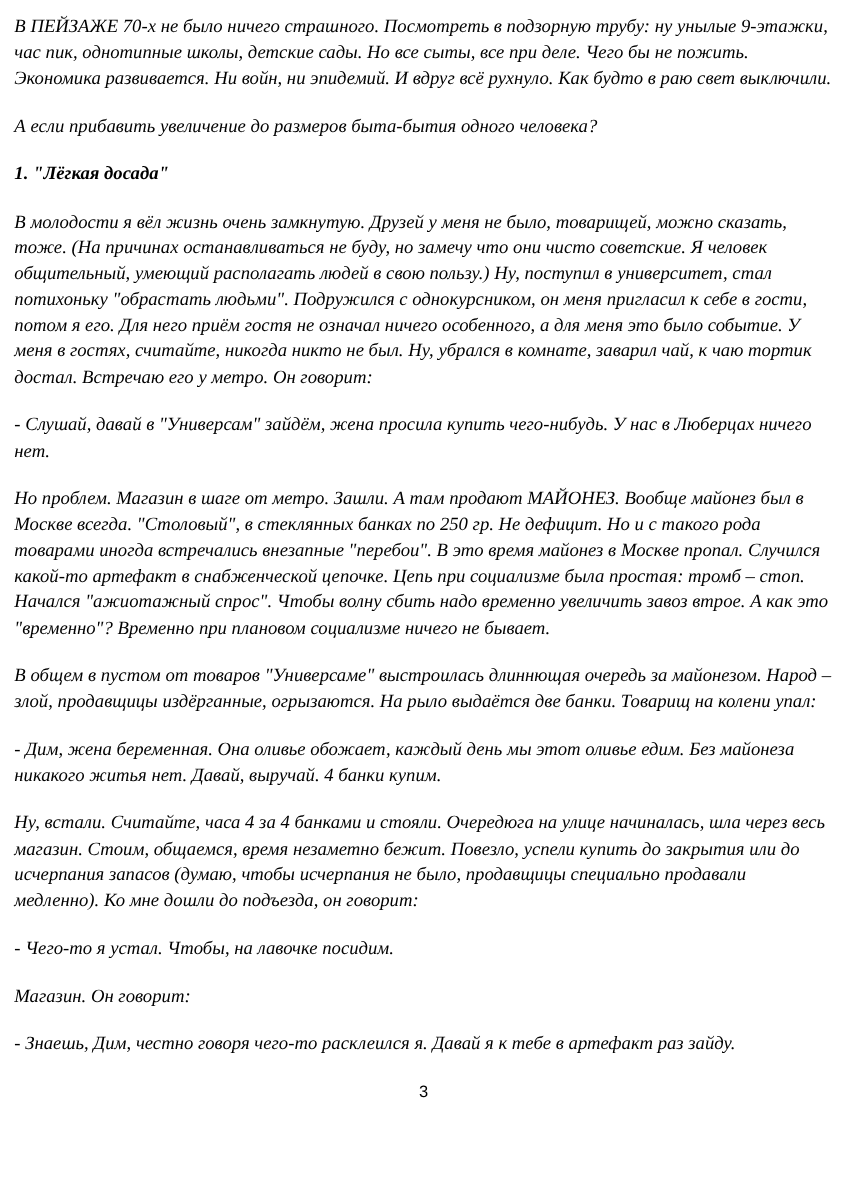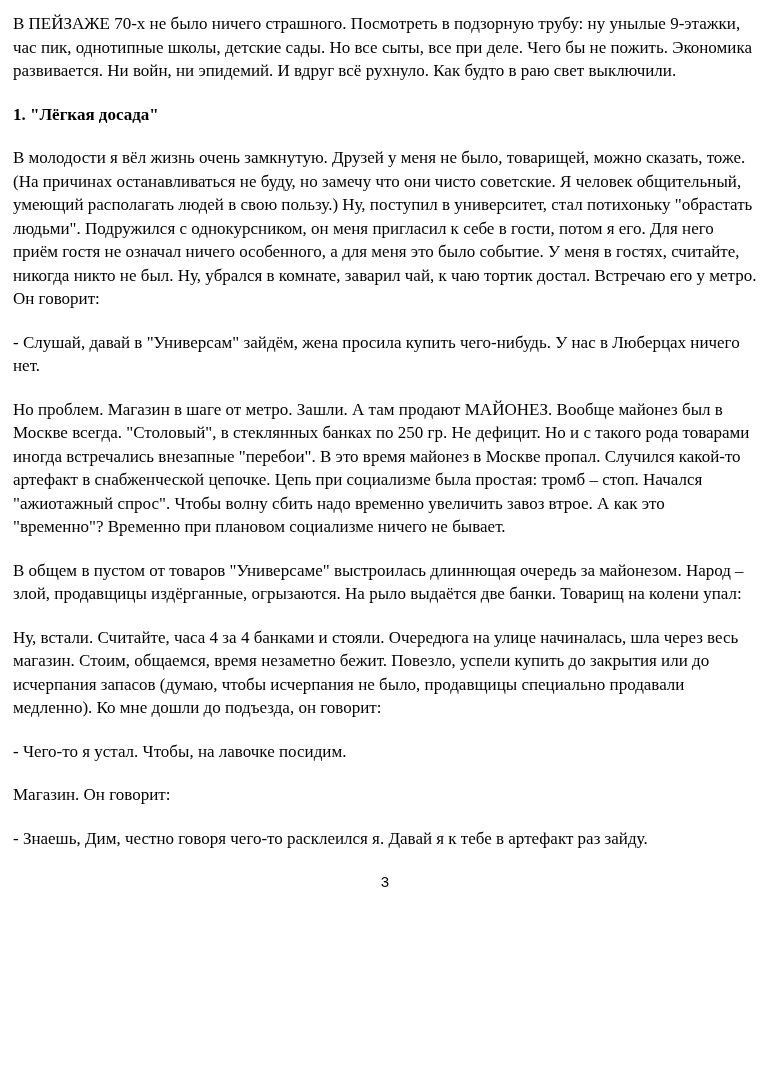--- a/index.html
+++ b/index.html
@@ -20,42 +20,45 @@
     color: #000000;
     padding: 12px 13px 0 13px;
     font-family: "Liberation Serif", "DejaVu Serif", serif;
     font-size: 17px;
     line-height: 23.5px;
     text-align: left;
   }
   .doc p {
     margin: 0 0 20px 0;
     padding: 0;
+    font-style: italic;
   }
   .doc p.heading {
     font-weight: bold;
   }
   .page-footer {
     text-align: center;
     font-family: "Liberation Sans", sans-serif;
     font-size: 15px;
     line-height: 23.5px;
     color: #000000;
   }
 </style>
 </head>
 <body>
 
 <div class="page">
   <div class="doc">
     <p>В ПЕЙЗАЖЕ 70-х не было ничего страшного. Посмотреть в подзорную трубу: ну унылые 9-этажки, час пик, однотипные школы, детские сады. Но все сыты, все при деле. Чего бы не пожить. Экономика развивается. Ни войн, ни эпидемий. И вдруг всё рухнуло. Как будто в раю свет выключили.</p>
+    <p>А если прибавить увеличение до размеров быта-бытия одного человека?</p>
     <p class="heading">1. "Лёгкая досада"</p>
     <p>В молодости я вёл жизнь очень замкнутую. Друзей у меня не было, товарищей, можно сказать, тоже. (На причинах останавливаться не буду, но замечу что они чисто советские. Я человек общительный, умеющий располагать людей в свою пользу.) Ну, поступил в университет, стал потихоньку "обрастать людьми". Подружился с однокурсником, он меня пригласил к себе в гости, потом я его. Для него приём гостя не означал ничего особенного, а для меня это было событие. У меня в гостях, считайте, никогда никто не был. Ну, убрался в комнате, заварил чай, к чаю тортик достал. Встречаю его у метро. Он говорит:</p>
     <p>- Слушай, давай в "Универсам" зайдём, жена просила купить чего-нибудь. У нас в Люберцах ничего нет.</p>
     <p>Но проблем. Магазин в шаге от метро. Зашли. А там продают МАЙОНЕЗ. Вообще майонез был в Москве всегда. "Столовый", в стеклянных банках по 250 гр. Не дефицит. Но и с такого рода товарами иногда встречались внезапные "перебои". В это время майонез в Москве пропал. Случился какой-то артефакт в снабженческой цепочке. Цепь при социализме была простая: тромб – стоп. Начался "ажиотажный спрос". Чтобы волну сбить надо временно увеличить завоз втрое. А как это "временно"? Временно при плановом социализме ничего не бывает.</p>
     <p>В общем в пустом от товаров "Универсаме" выстроилась длиннющая очередь за майонезом. Народ – злой, продавщицы издёрганные, огрызаются. На рыло выдаётся две банки. Товарищ на колени упал:</p>
+    <p>- Дим, жена беременная. Она оливье обожает, каждый день мы этот оливье едим. Без майонеза никакого житья нет. Давай, выручай. 4 банки купим.</p>
     <p>Ну, встали. Считайте, часа 4 за 4 банками и стояли. Очередюга на улице начиналась, шла через весь магазин. Стоим, общаемся, время незаметно бежит. Повезло, успели купить до закрытия или до исчерпания запасов (думаю, чтобы исчерпания не было, продавщицы специально продавали медленно). Ко мне дошли до подъезда, он говорит:</p>
     <p>- Чего-то я устал. Чтобы, на лавочке посидим.</p>
     <p>Магазин. Он говорит:</p>
     <p>- Знаешь, Дим, честно говоря чего-то расклеился я. Давай я к тебе в артефакт раз зайду.</p>
   </div>
   <div class="page-footer">3</div>
 </div>
 
 </body></html>

